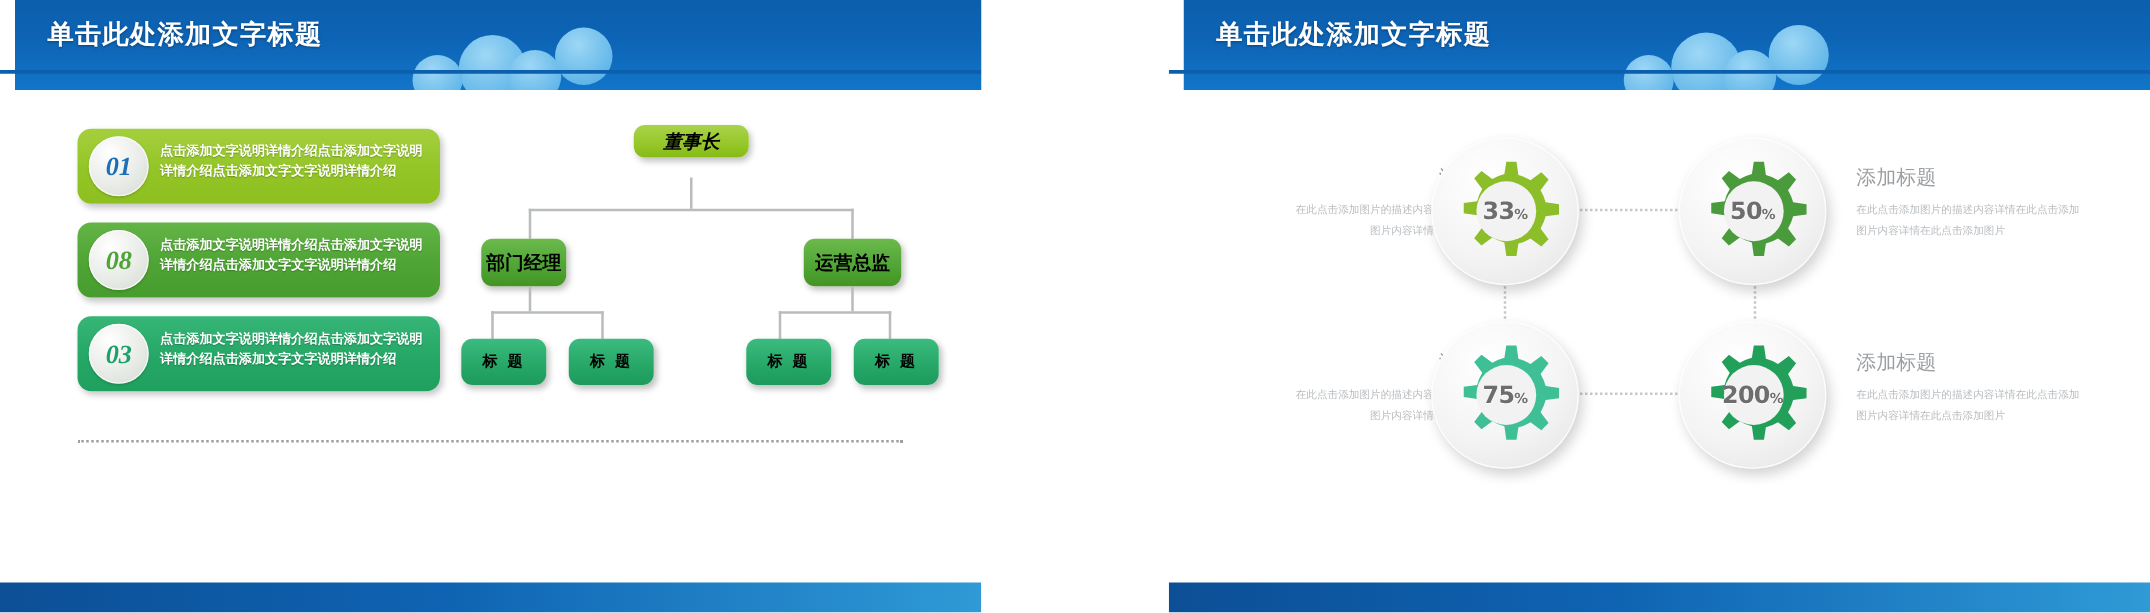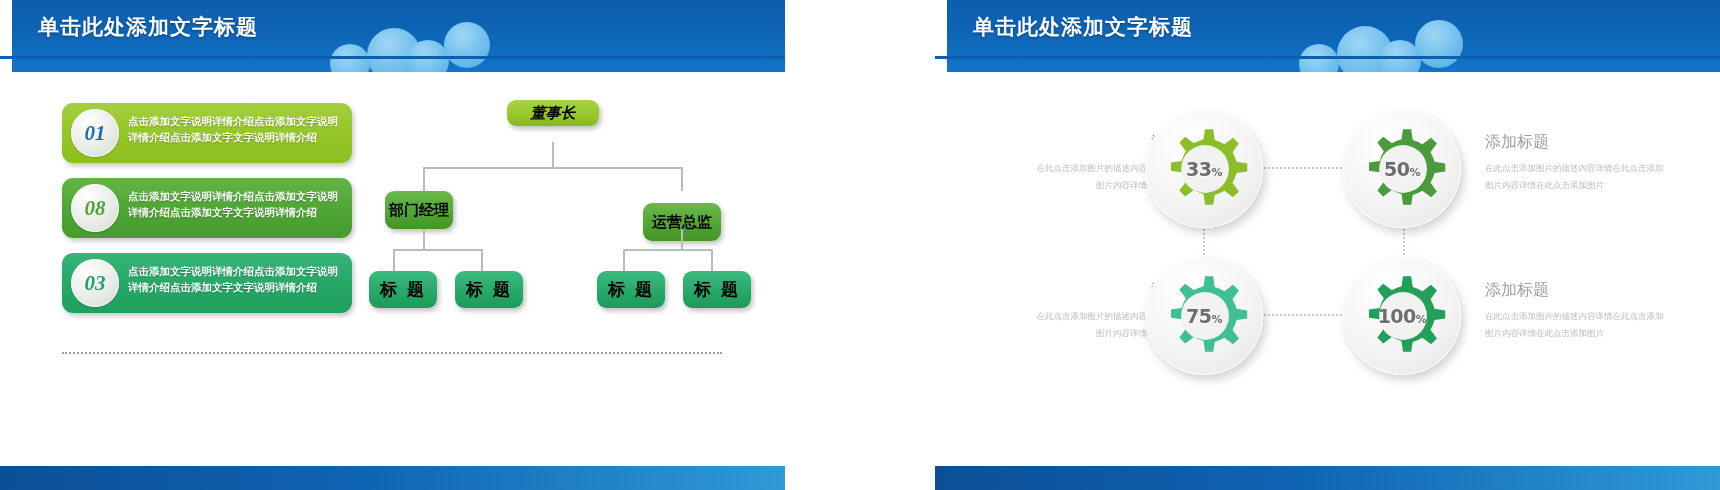--- a/index.html
+++ b/index.html
@@ -50,21 +50,21 @@
          text-shadow:0 1px 1px rgba(0,0,0,.25);}
 
   
   .org{position:absolute;left:375px;top:95px;width:375px;height:230px;}
   .node{position:absolute;border-radius:9px;display:flex;align-items:center;
         justify-content:center;color:#000000;font-size:15px;font-weight:bold;
         box-shadow:2px 3px 5px rgba(0,0,0,.25);}
   .node.lvl1{background:linear-gradient(180deg,#a9d34a 0%,#95c728 60%,#86ba17 100%);}
   .node.lvl2{background:linear-gradient(180deg,#6cb94c 0%,#4ea434 60%,#449423 100%);}
   .node.lvl3{background:linear-gradient(180deg,#3cbb80 0%,#25a766 60%,#1d9a5c 100%);
-             font-size:17px;letter-spacing:2px;}
+             font-size:12px;letter-spacing:2px;}
   .ln{position:absolute;background:#b9bcbc;}
 
   .dotline{position:absolute;left:62px;top:352px;width:660px;height:0;
            border-top:2px dotted #9aa0a6;}
   .para{position:absolute;left:68px;top:364px;width:640px;color:#b4b8bb;
         font-size:9.5px;line-height:2.0;}
 
   
   .gearwrap{position:absolute;left:0;top:62px;width:785px;height:380px;}
   .txtblk{position:absolute;width:180px;}
@@ -122,21 +122,21 @@
 
     <div class="org">
       <div class="node lvl1" style="left:132px;top:5px;width:92px;height:26px;font-style:italic;">董事长</div>
 
       <div class="ln" style="left:177px;top:47px;width:2px;height:25px;"></div>
       <div class="ln" style="left:48px;top:72px;width:260px;height:2px;"></div>
       <div class="ln" style="left:48px;top:72px;width:2px;height:24px;"></div>
       <div class="ln" style="left:306px;top:72px;width:2px;height:24px;"></div>
 
       <div class="node lvl2" style="left:10px;top:96px;width:68px;height:38px;">部门经理</div>
-      <div class="node lvl2" style="left:268px;top:96px;width:78px;height:38px;margin-top:12px;">运营总监</div>
+      <div class="node lvl2" style="left:268px;top:96px;width:78px;height:38px;">运营总监</div>
 
       <div class="ln" style="left:48px;top:134px;width:2px;height:20px;"></div>
       <div class="ln" style="left:306px;top:134px;width:2px;height:20px;"></div>
       <div class="ln" style="left:18px;top:154px;width:90px;height:2px;"></div>
       <div class="ln" style="left:248px;top:154px;width:90px;height:2px;"></div>
       <div class="ln" style="left:18px;top:154px;width:2px;height:22px;"></div>
       <div class="ln" style="left:106px;top:154px;width:2px;height:22px;"></div>
       <div class="ln" style="left:248px;top:154px;width:2px;height:22px;"></div>
       <div class="ln" style="left:336px;top:154px;width:2px;height:22px;"></div>
 
@@ -207,21 +207,21 @@
           <circle cx="51" cy="50" r="23" fill="#f2f2f2"></circle>
         </svg>
         <div class="pct"><span>75</span><small>%</small></div>
       </div>
 
       <div class="gcircle" style="left:408px;top:195px;">
         <svg class="gear" width="104" height="104" viewBox="0 0 100 100">
           <path d="M50 6 l8 0 1.5 10.5 a35 35 0 0 1 9.5 4 l8.5-6.3 5.7 5.7 -6.3 8.5 a35 35 0 0 1 4 9.5 l10.5 1.5 0 8 -10.5 1.5 a35 35 0 0 1-4 9.5 l6.3 8.5 -5.7 5.7 -8.5-6.3 a35 35 0 0 1-9.5 4 L58 80 l-8 0 -1.5-10.5 a35 35 0 0 1-9.5-4 l-8.5 6.3 -5.7-5.7 6.3-8.5 a35 35 0 0 1-4-9.5 L16.6 46.5 l0-8 10.5-1.5 a35 35 0 0 1 4-9.5 l-6.3-8.5 5.7-5.7 8.5 6.3 a35 35 0 0 1 9.5-4 z" fill="#22a05a" transform="translate(2,6) scale(0.98)"></path>
           <circle cx="51" cy="50" r="23" fill="#f2f2f2"></circle>
         </svg>
-        <div class="pct"><span>100</span><small>%</small></div>
+        <div class="pct"><span>200</span><small>%</small></div>
       </div>
       <div class="txtblk tl" style="left:550px;top:218px;">
         <div class="t">添加标题</div>
         <div class="d">在此点击添加图片的描述内容详情在此点击添加图片内容详情在此点击添加图片</div>
       </div>
     </div>
 
     <div class="ftr-edge"></div>
     <div class="ftr"></div>
   </div>

